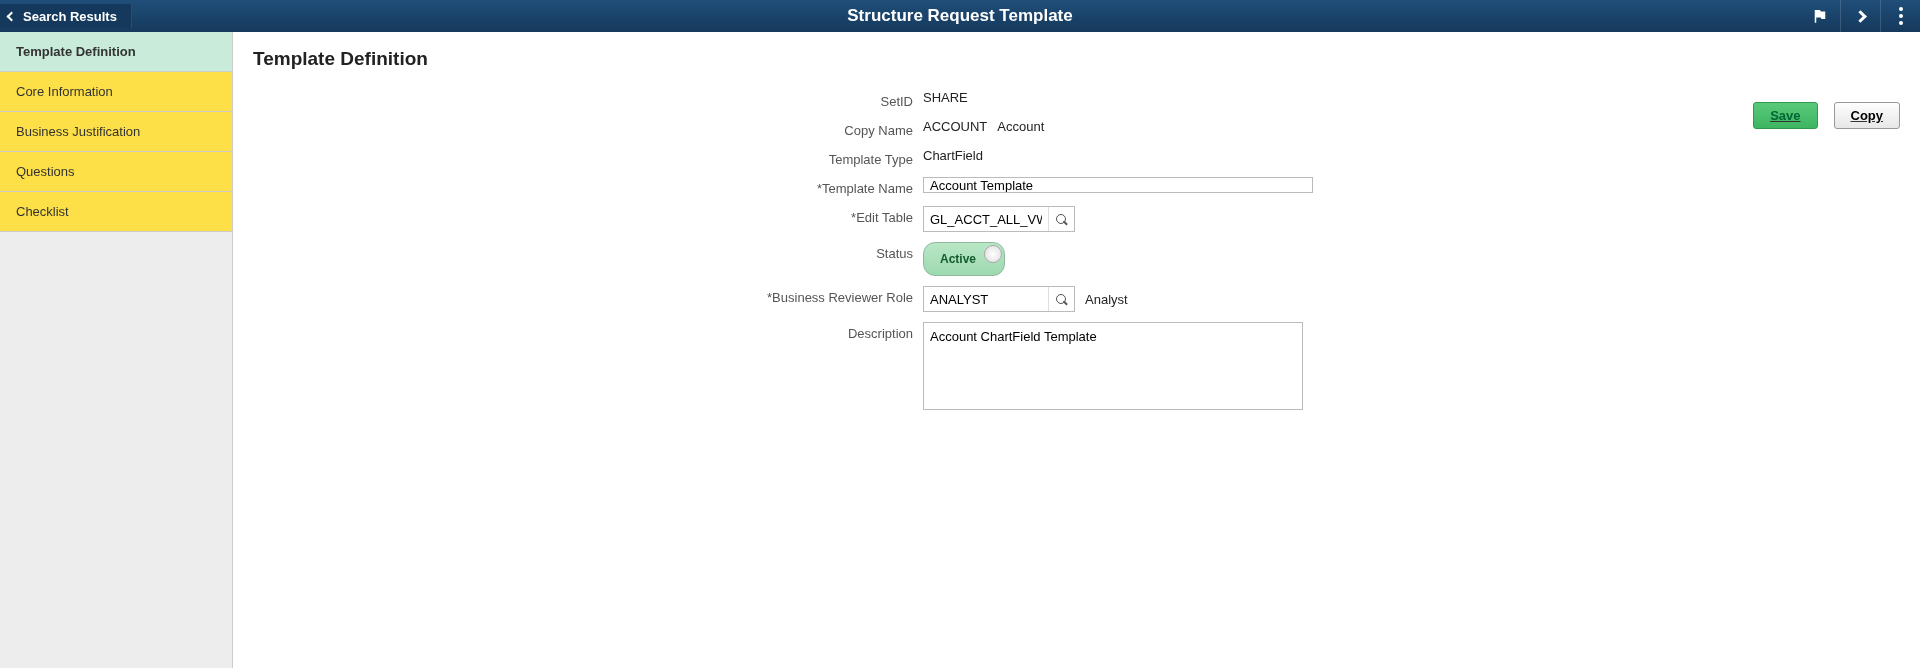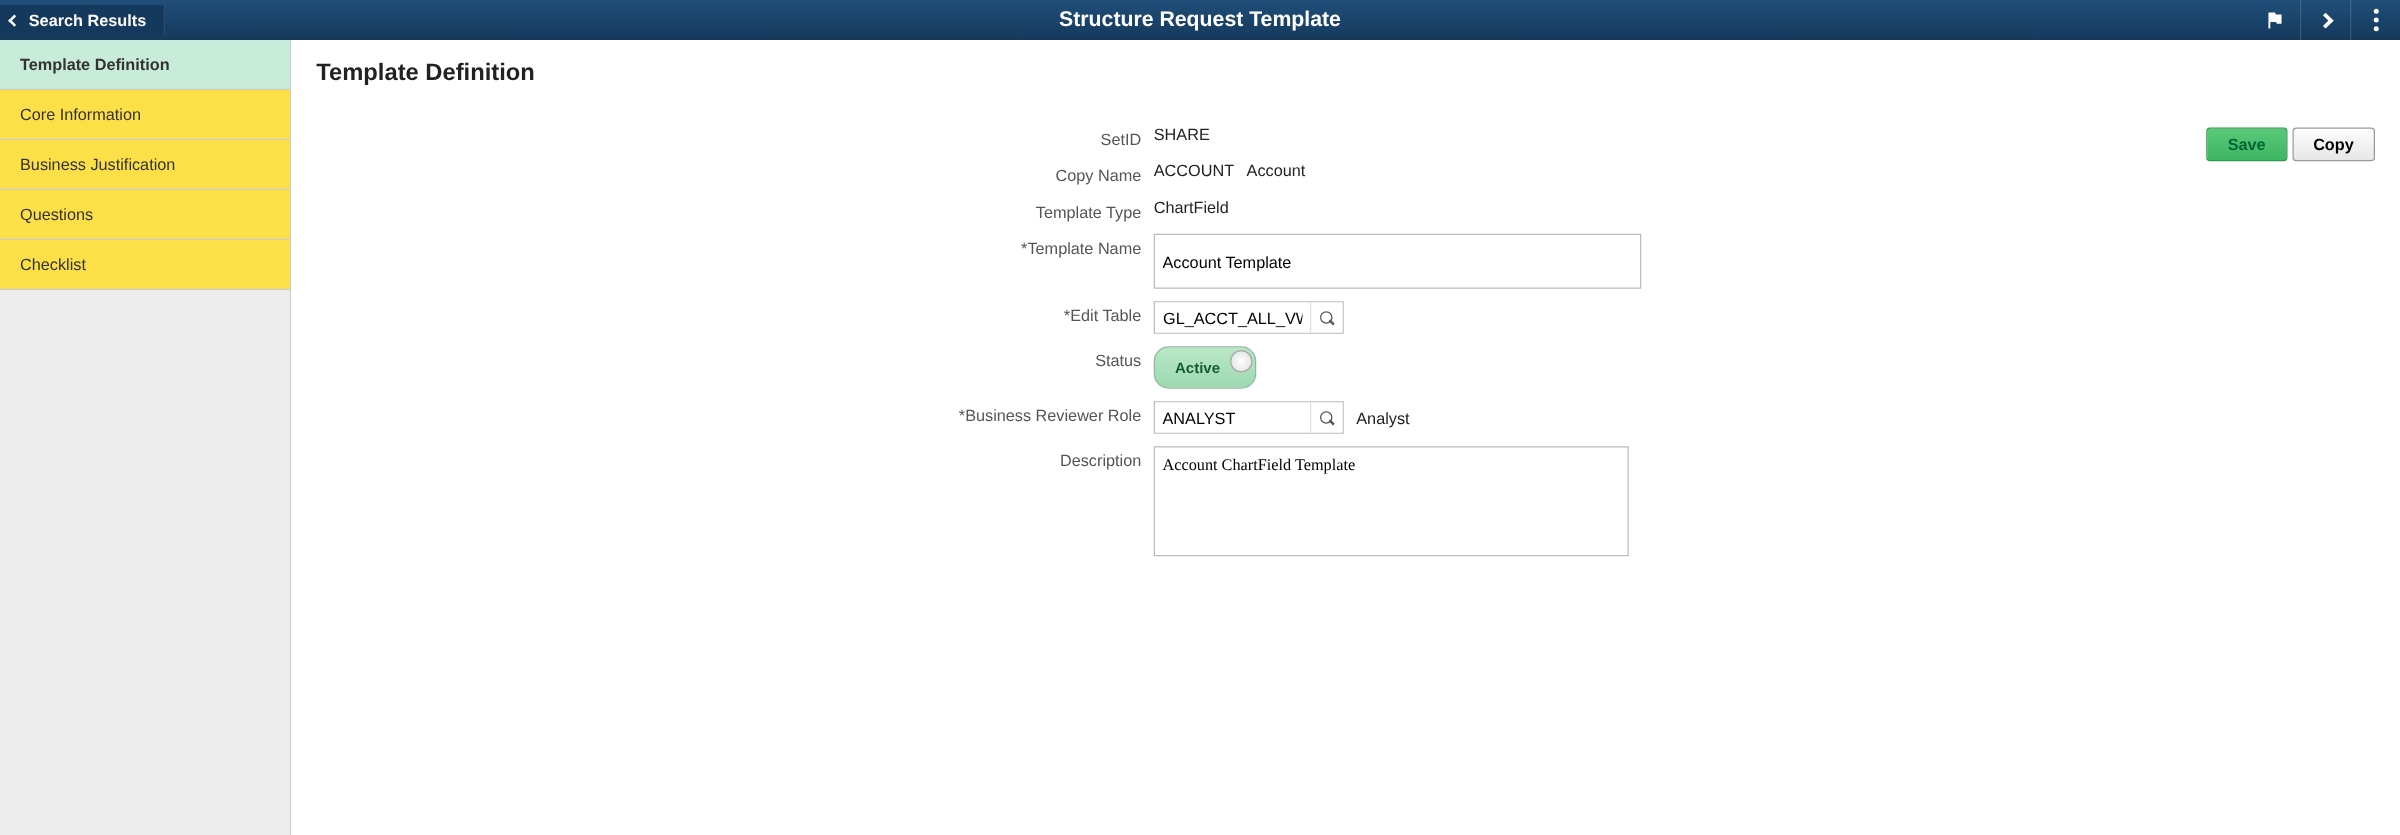--- a/index.html
+++ b/index.html
@@ -99,40 +99,41 @@
     font-size: 19px;
     font-weight: bold;
     margin-bottom: 20px;
     color: #222;
   }
   .action-bar {
     position: absolute;
     top: 70px;
     right: 20px;
     display: flex;
-    gap: 4px;
+    gap: 16px;
+    text-decoration: underline;
   }
   .btn {
     padding: 5px 16px;
     border: 1px solid #999;
     border-radius: 3px;
     font-weight: bold;
     font-size: 13px;
     cursor: pointer;
     background: linear-gradient(#fdfdfd,#e7e7e7);
   }
   .btn.save {
     background: linear-gradient(#5ac97a,#3db561);
     border-color: #2f9a4f;
     color: #063;
   }
 
   
   .form {
-    margin-top: 30px;
+    margin-top: 20px;
   }
   .row {
     display: flex;
     align-items: flex-start;
     margin-bottom: 10px;
   }
   .lbl {
     width: 670px;
     text-align: right;
     padding-right: 10px;
@@ -141,21 +142,21 @@
     font-size: 13px;
   }
   .val {
     display: flex;
     align-items: center;
     gap: 10px;
     font-size: 13px;
     color: #222;
   }
   .text-input {
-    height: 44px;
+    height: 16px;
     border: 1px solid #bbb;
     padding: 0 6px;
     font-size: 13px;
     background: #fff;
   }
   .text-input.wide { width: 390px; }
   .lookup-wrap {
     display: flex;
     align-items: center;
     border: 1px solid #bbb;
@@ -216,21 +217,21 @@
     border: 1px solid #aaa;
   }
 
   .textarea {
     width: 380px;
     height: 88px;
     border: 1px solid #bbb;
     padding: 6px;
     font-size: 13px;
     resize: none;
-    font-family: Liberation Serif, serif;
+    font-family: Liberation Sans, sans-serif;
   }
 </style>
 </head>
 <body>
 
 <div class="header">
   <div class="search-results-btn">
     <span class="chev-left"></span>
     <span>Search Results</span>
   </div>

